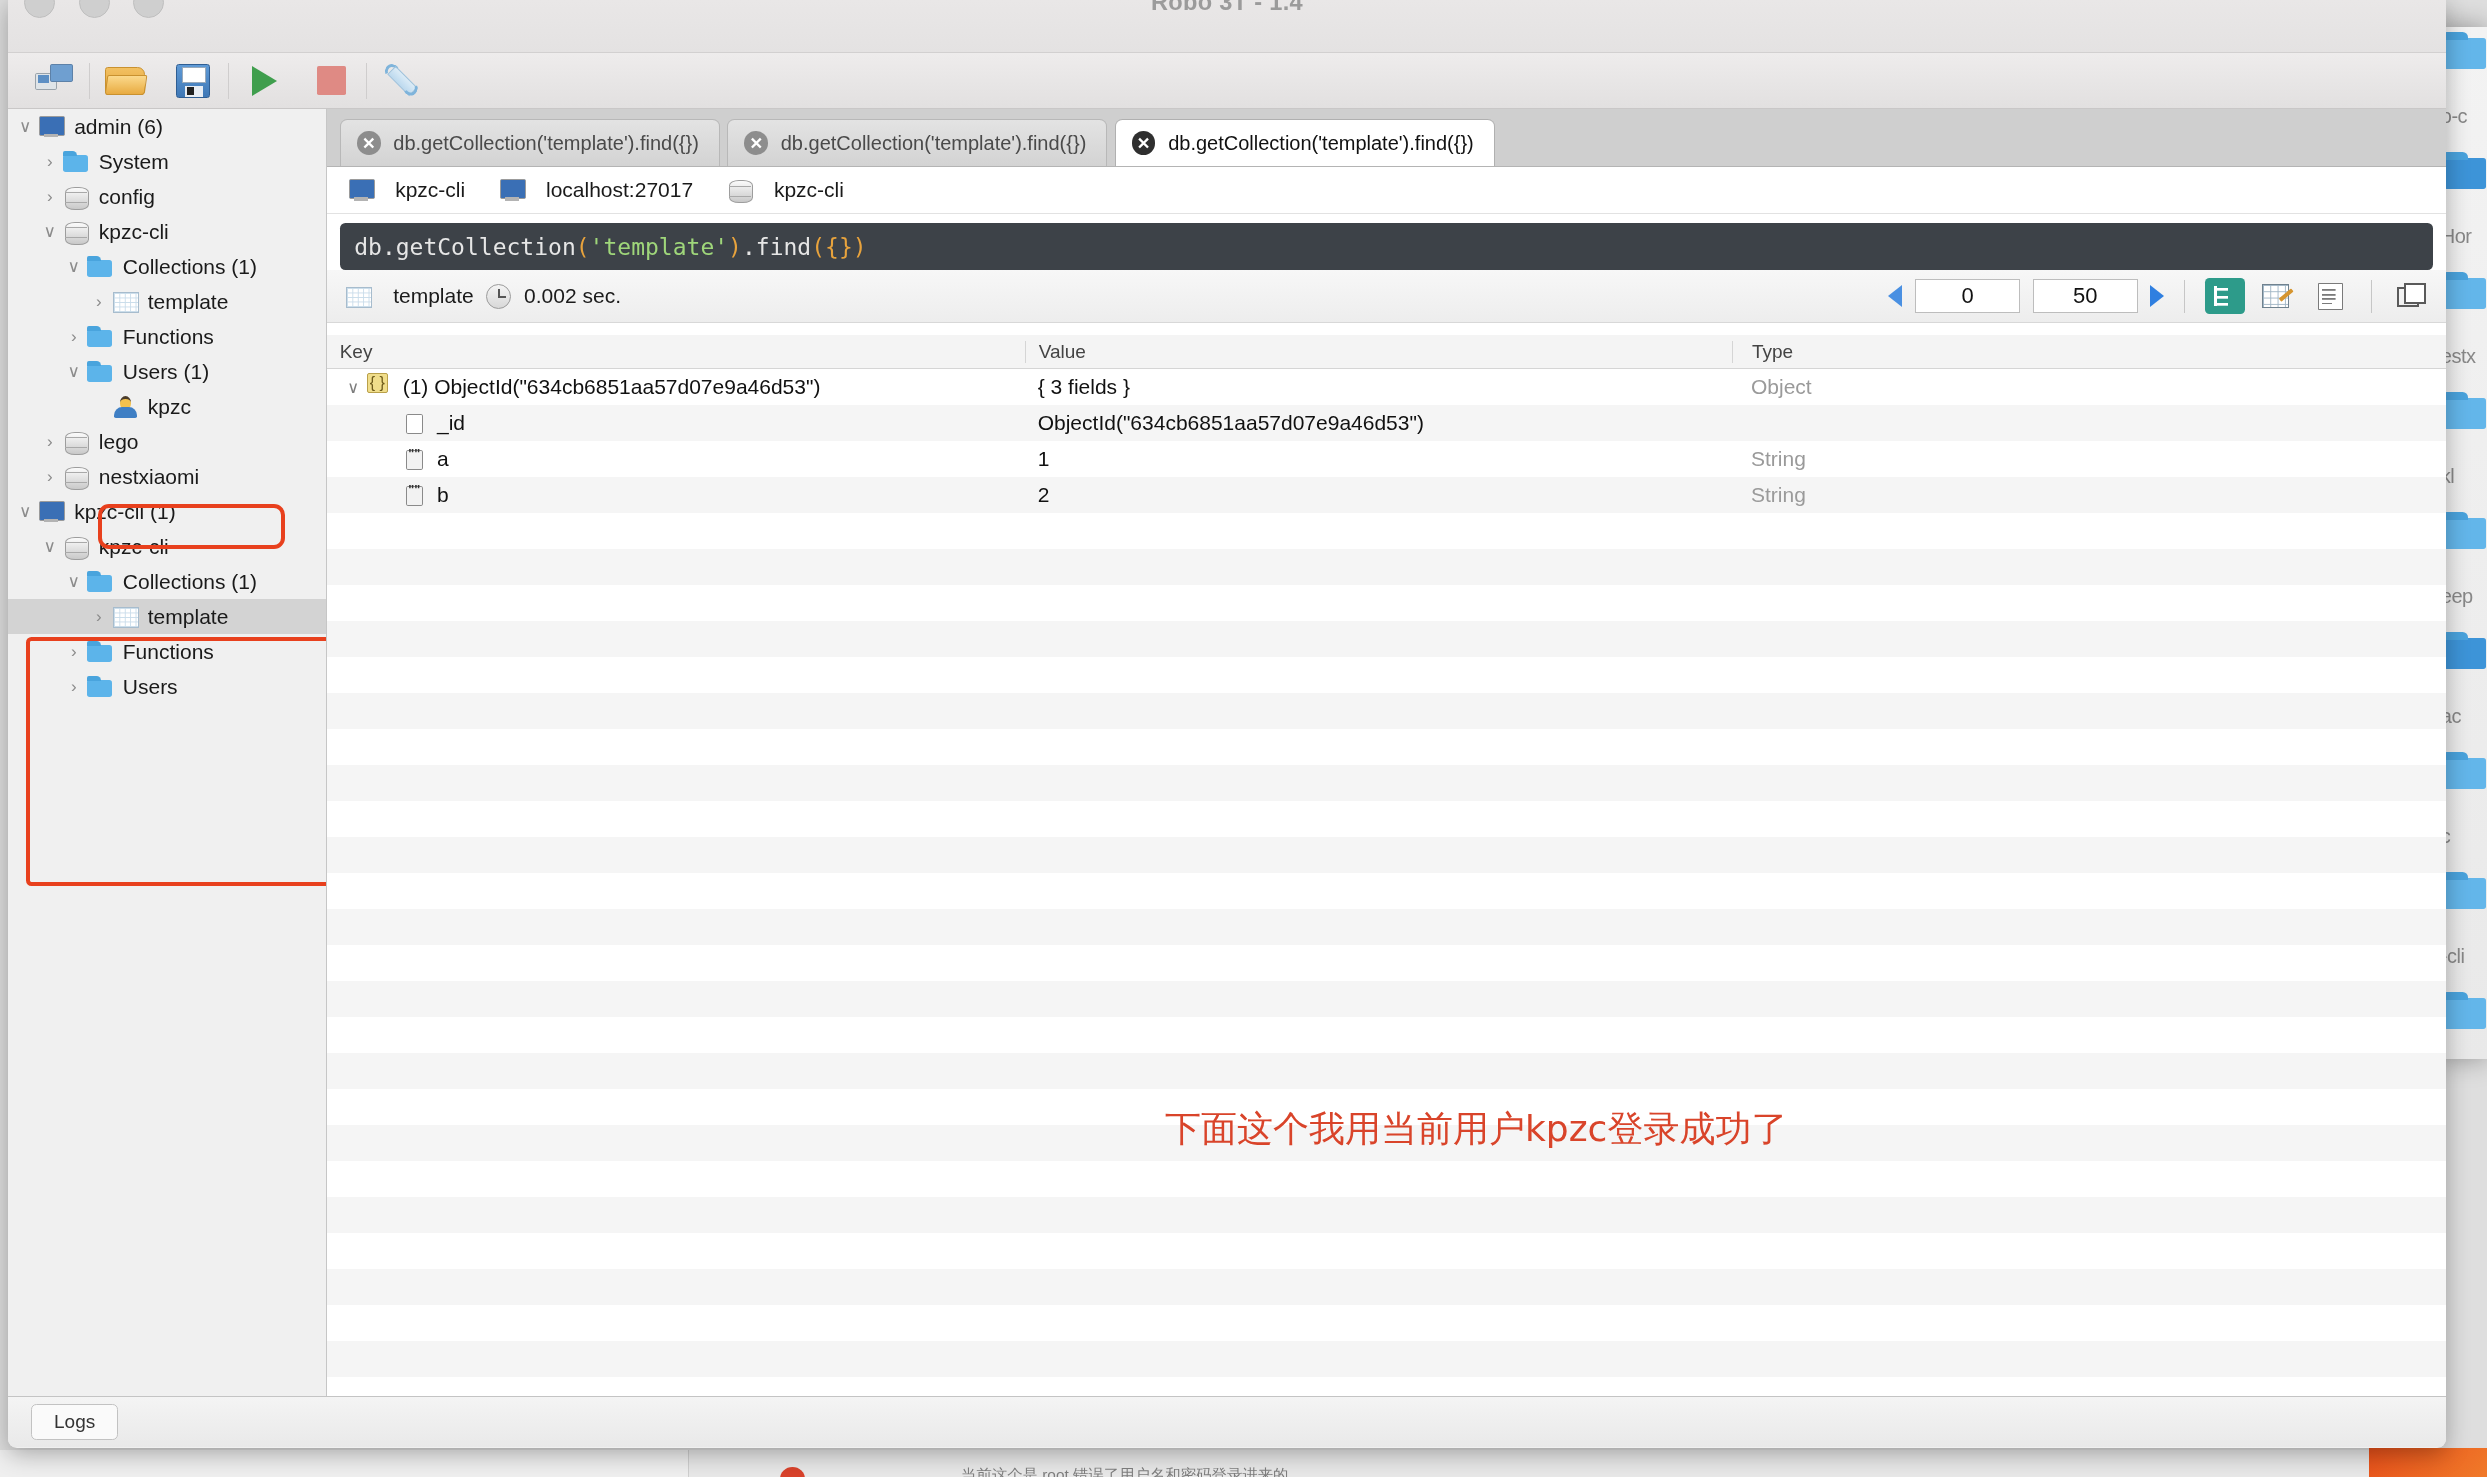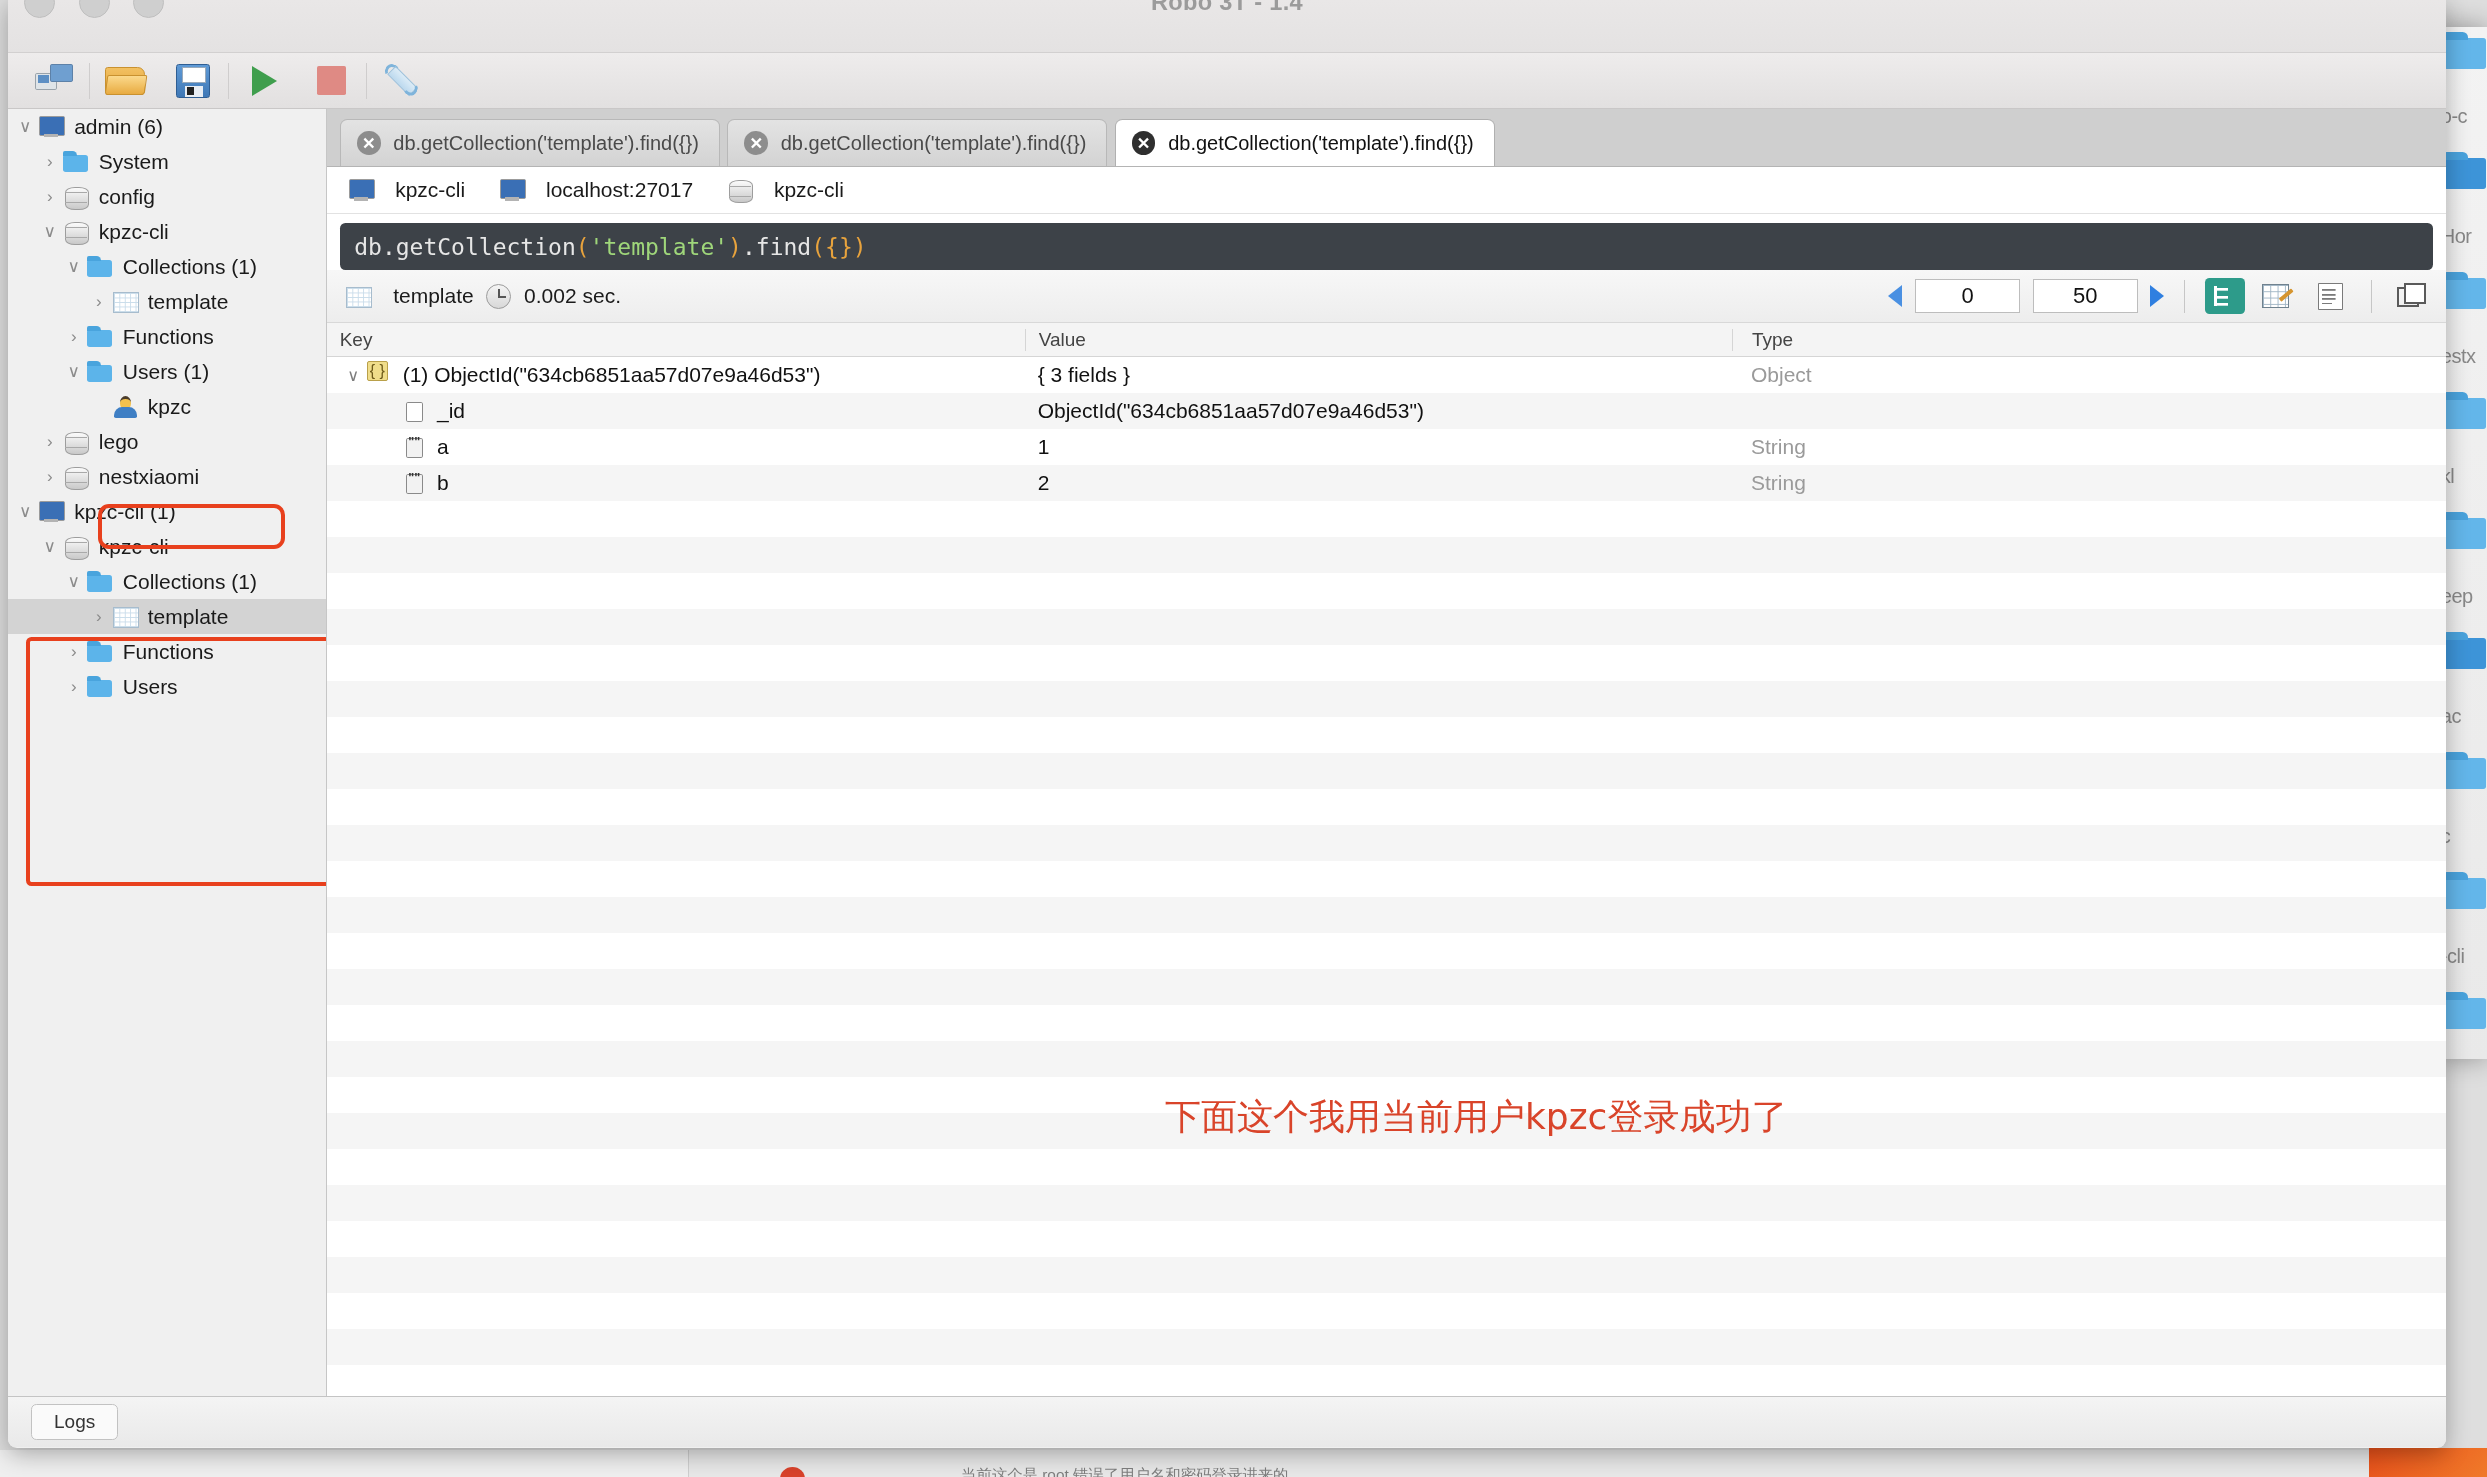--- a/index.html
+++ b/index.html
@@ -320,21 +320,21 @@
   .vb-max:before{
     content:""; position:absolute; left:5.4px; top:9px; width:18px;height:16.3px;
     border:2.7px solid #5a5a5a;
   }
   .vb-max:after{
     content:""; position:absolute; left:12.7px; top:5.4px; width:18px;height:16.3px;
     border:2.7px solid #5a5a5a; background:#fff;
   }
 
   
-  #result-area { flex: 1; position: relative; overflow: hidden; background:#fff; }
+  #result-area { flex: 1; position: relative; overflow: hidden; background:#fff;margin-top:12px; }
   #result-head {
     display: flex; height: 34px; align-items: center;
     background: #f4f4f4; border-bottom: 0.9px solid #d5d5d5;
     font-size: 19px; color: #444;
   }
   .col-key { width: 698px; padding-left: 12.7px; }
   .col-val { width: 707px; padding-left: 12.7px; border-left: 0.9px solid #d5d5d5; }
   .col-type { flex: 1; padding-left: 19px; border-left: 0.9px solid #d5d5d5; }
   .res-row {
     display: flex; align-items: center; height: 36px; font-size: 21px; color: #111;

